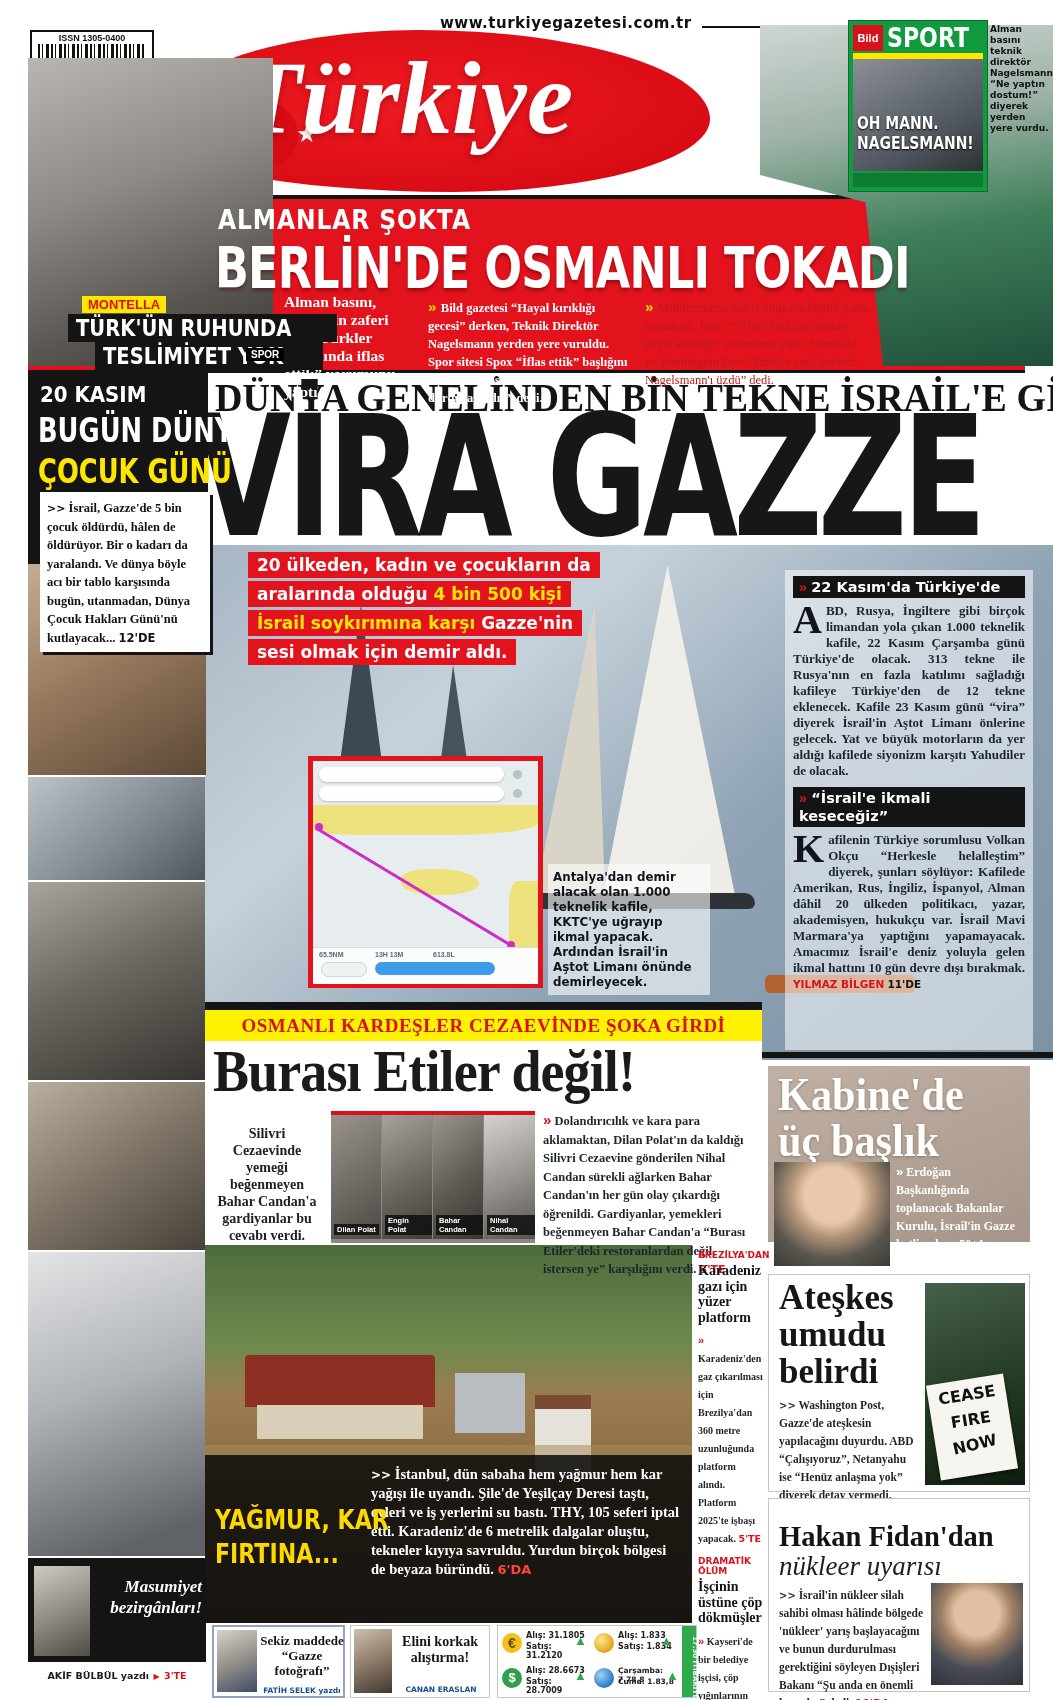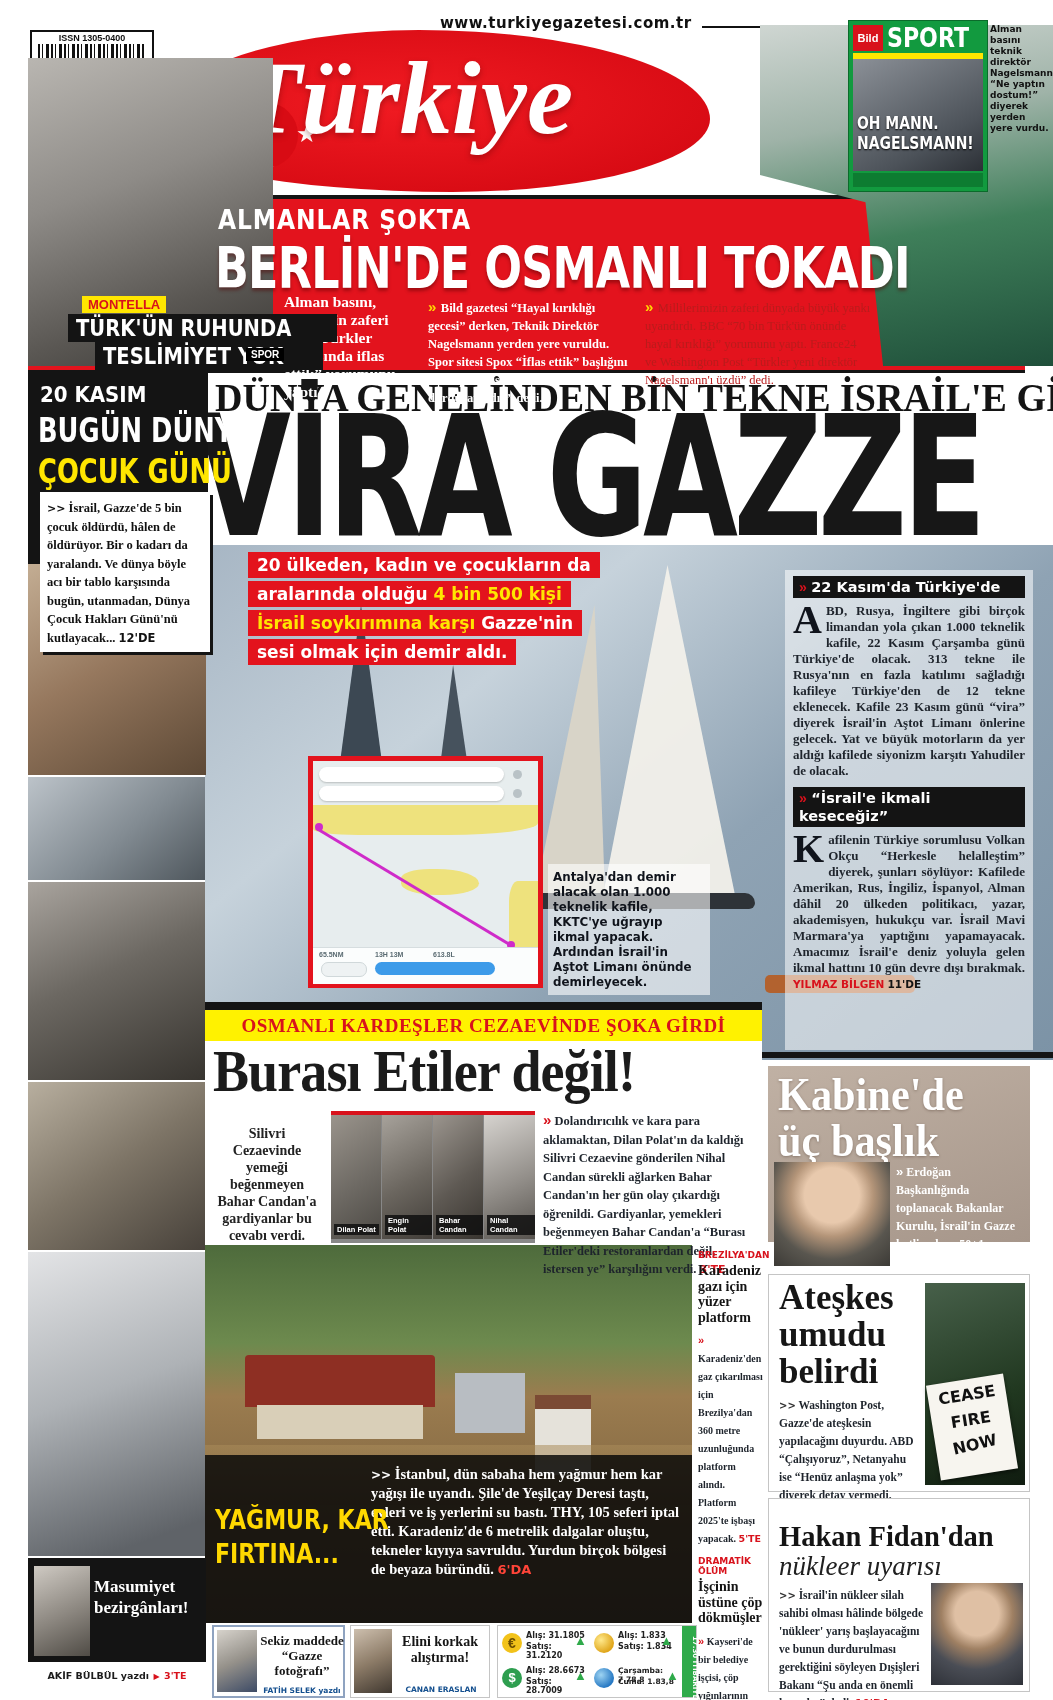--- a/index.html
+++ b/index.html
@@ -243,21 +243,21 @@
     </div>
     <div class="sans" style="font-size:9px;font-weight:bold;color:#d8121c;margin-top:10px;">DRAMATİK ÖLÜM</div>
     <div class="serif" style="font-size:14px;line-height:15.5px;font-weight:bold;color:#141414;margin-top:3px;">İşçinin üstüne çöp dökmüşler</div>
     <div style="margin-top:5px;">
       <span class="chev-red" style="font-size:11px;">»</span><span class="bodytxt" style="font-size:10px;line-height:11.5px;text-align:left;"> Kayseri'de bir belediye işçisi, çöp yığınlarının altında kaldı. Arama sabaha kadar sürdü, maalesef işçinin cesedine ulaşıldı. </span>
     </div>
   </div>
 
   <div class="abs" style="left:28px;top:1558px;width:178px;height:128px;background:#141414;z-index:6;">
     <div class="abs" style="left:6px;top:8px;width:56px;height:90px;background:linear-gradient(155deg,#cfcac3,#8b867f 55%,#504c46);"></div>
-    <div class="abs serif" style="left:66px;top:18px;width:108px;font-size:17px;line-height:21px;font-weight:bold;color:#fff;text-align:left;">Masumiyet bezirgânları!</div>
+    <div class="abs serif" style="left:66px;top:18px;width:108px;font-size:17px;line-height:21px;font-weight:bold;font-style:italic;color:#fff;text-align:right;">Masumiyet bezirgânları!</div>
     <div class="abs" style="left:0;bottom:0;width:178px;height:24px;background:#fff;text-align:center;line-height:24px;">
       <span class="sans" style="font-size:9.5px;font-weight:bold;color:#1c1c1c;">AKİF BÜLBÜL yazdı</span>
       <span style="font-size:8px;color:#d8121c;">▶</span>
       <span class="sans red ref" style="font-size:9.5px;">3'TE</span>
     </div>
   </div>
 
   <div class="abs" style="left:212px;top:1625px;width:133px;height:73px;background:#fff;border:2px solid #8fa3c0;z-index:6;box-sizing:border-box;">
     <div class="abs" style="left:3px;top:3px;width:40px;height:62px;background:linear-gradient(155deg,#d7d3cc,#95918a 50%,#3d4b66);"></div>
     <div class="abs serif" style="left:46px;top:6px;width:84px;font-size:13px;line-height:15px;font-weight:bold;color:#161616;text-align:center;">

